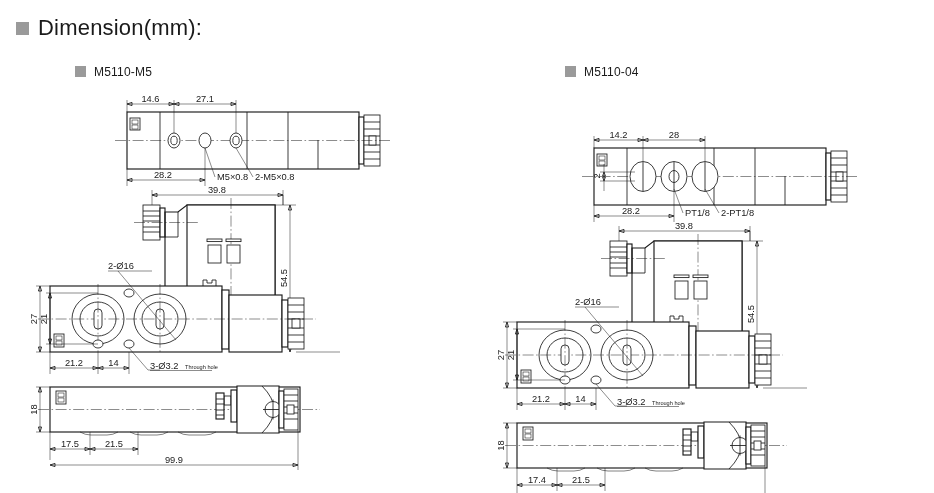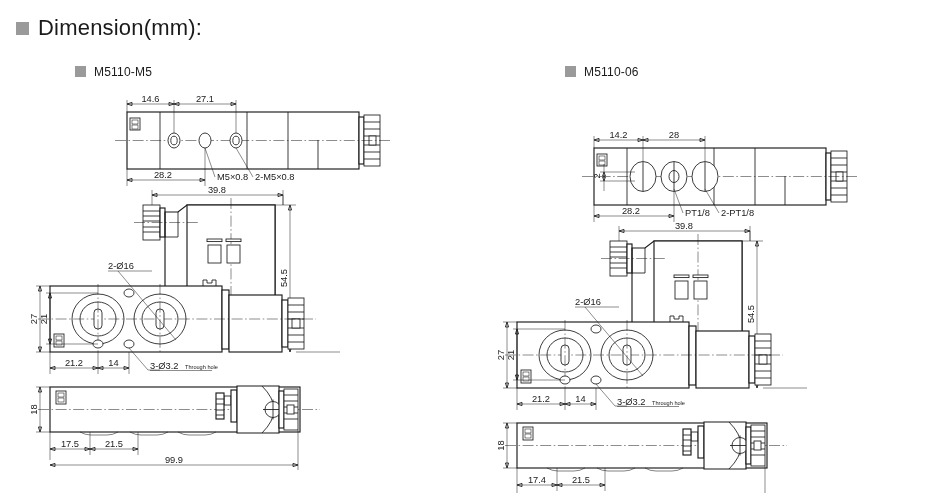--- a/index.html
+++ b/index.html
@@ -35,21 +35,21 @@
 
 <div id="section-title">
   <span class="sq"></span><span class="lbl">Dimension(mm):</span>
 </div>
 
 <div class="model-title" id="model-title-left">
   <span class="sq-sm"></span><span class="lbl">M5110-M5</span>
 </div>
 
 <div class="model-title" id="model-title-right">
-  <span class="sq-sm"></span><span class="lbl">M5110-06</span>
+  <span class="sq-sm"></span><span class="lbl">M5110-04</span>
 </div>
 
 <div class="panel" id="panel-left">
 <svg viewBox="0 0 467 493">
 
   <g>
 
     <rect class="ln2 fillw" x="127" y="112" width="232" height="57"></rect>
     <line class="ln" x1="160" y1="112" x2="160" y2="169"></line>
     <line class="ln" x1="247" y1="112" x2="247" y2="169"></line>

